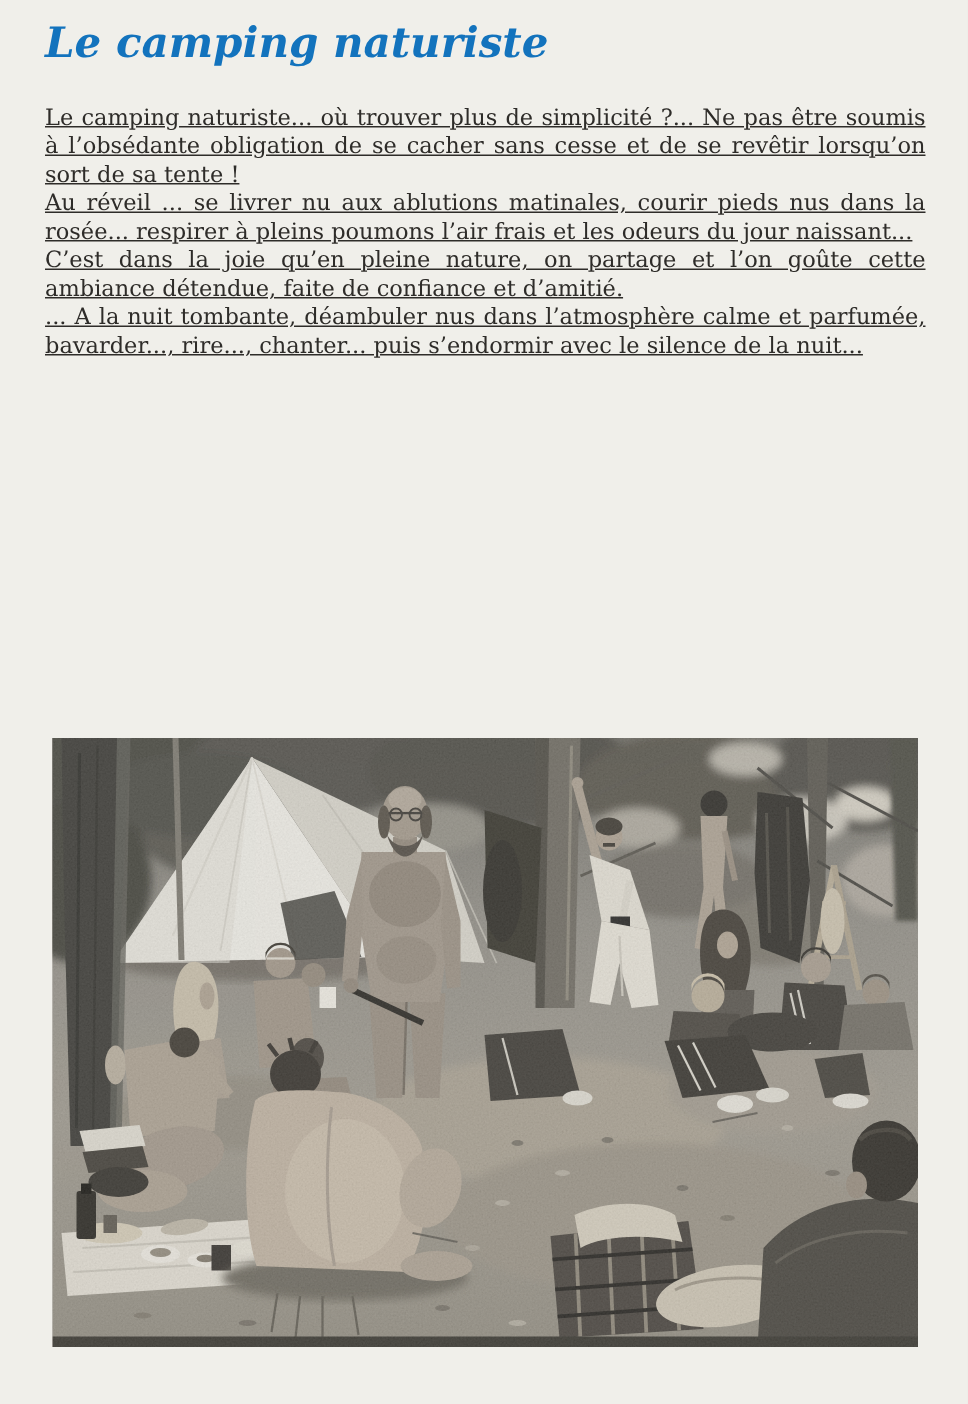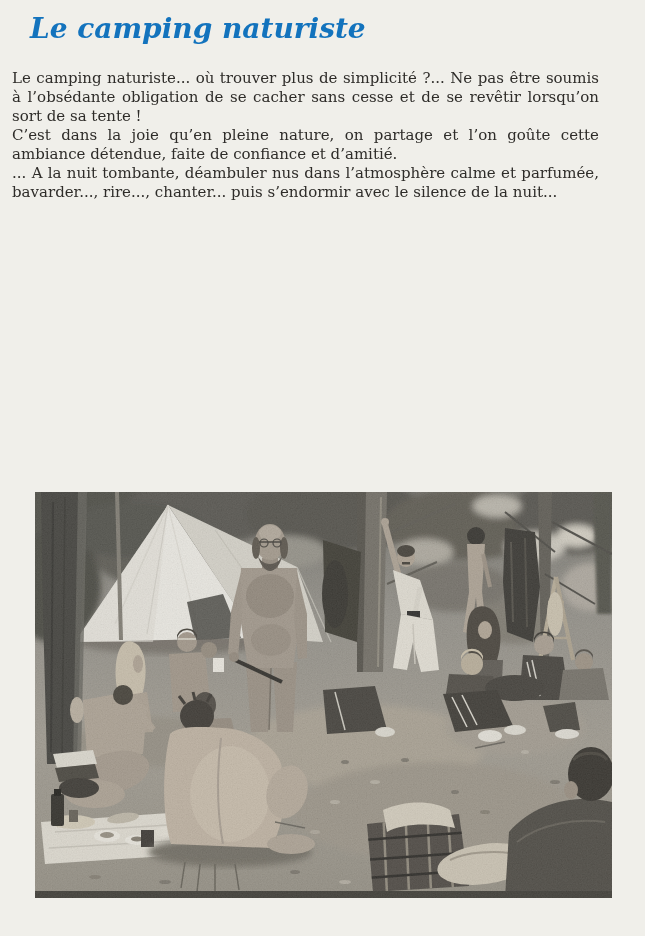--- a/index.html
+++ b/index.html
@@ -13,24 +13,25 @@
     background:#f0efea;
     overflow:hidden;
   }
   .heading{
     position:absolute;left:30px;top:12px;
     font-size:28px;font-weight:bold;font-style:italic;
     color:#1373bd;letter-spacing:0px;
     font-family:"DejaVu Serif","Liberation Serif",serif;
   }
   .article{
-    position:absolute;left:12px;top:69px;width:587px;
+    position:absolute;left:30px;top:69px;width:587px;
     color:#2e2c29;
     font-size:15px;line-height:19px;
     text-align:justify;
+    text-decoration:underline;
   }
   .article p{margin:0;padding:0;text-align:justify;}
   .article p span.bold{font-weight:bold;}
   .photo-frame{
     position:absolute;left:35px;top:492px;width:577px;height:406px;
     background:#8d8a82;
   }
   .photo-frame svg{display:block;width:577px;height:406px;}
   .page-number{
     position:absolute;left:30px;top:900px;
@@ -41,20 +42,21 @@
 </style>
 </head>
 <body>
 
 <div class="page" style="background: rgb(240, 239, 234); padding-left: 22px;">
 
   <div class="heading" style="color: rgb(19, 115, 189);">Le camping naturiste</div>
 
   <div class="article" style="color: rgb(46, 44, 41);">
       <p><span>Le camping naturiste... où trouver plus de simplicité ?... Ne pas être soumis à l’obsédante obligation de se cacher sans cesse et de se revêtir lorsqu’on sort de sa tente !</span></p>
+      <p><span>Au réveil ... se livrer nu aux ablutions matinales, courir pieds nus dans la rosée... respirer à pleins poumons l’air frais et les odeurs du jour naissant...</span></p>
       <p><span>C’est dans la joie qu’en pleine nature, on partage et l’on goûte cette ambiance détendue, faite de confiance et d’amitié.</span></p>
       <p><span>... A la nuit tombante, déambuler nus dans l’atmosphère calme et parfumée, bavarder..., rire..., chanter... puis s’endormir avec le silence de la nuit...</span></p>
     </div>
 
   <div class="photo-frame" role="img" aria-label="Black-and-white photograph of a naturist camp in a forest clearing: a white tent on the left, tree trunks, a standing bearded man, campers seated on the ground around picnic blankets, clothes hanging from trees, a person seen from behind in the bottom right corner.">
     <svg viewBox="0 0 577 406" xmlns="http://www.w3.org/2000/svg">
       <defs>
         <linearGradient id="bgGrad" x1="0" y1="0" x2="0" y2="1">
           <stop offset="0" stop-color="#6f6d66"></stop>
           <stop offset="0.3" stop-color="#8d8a82"></stop>

